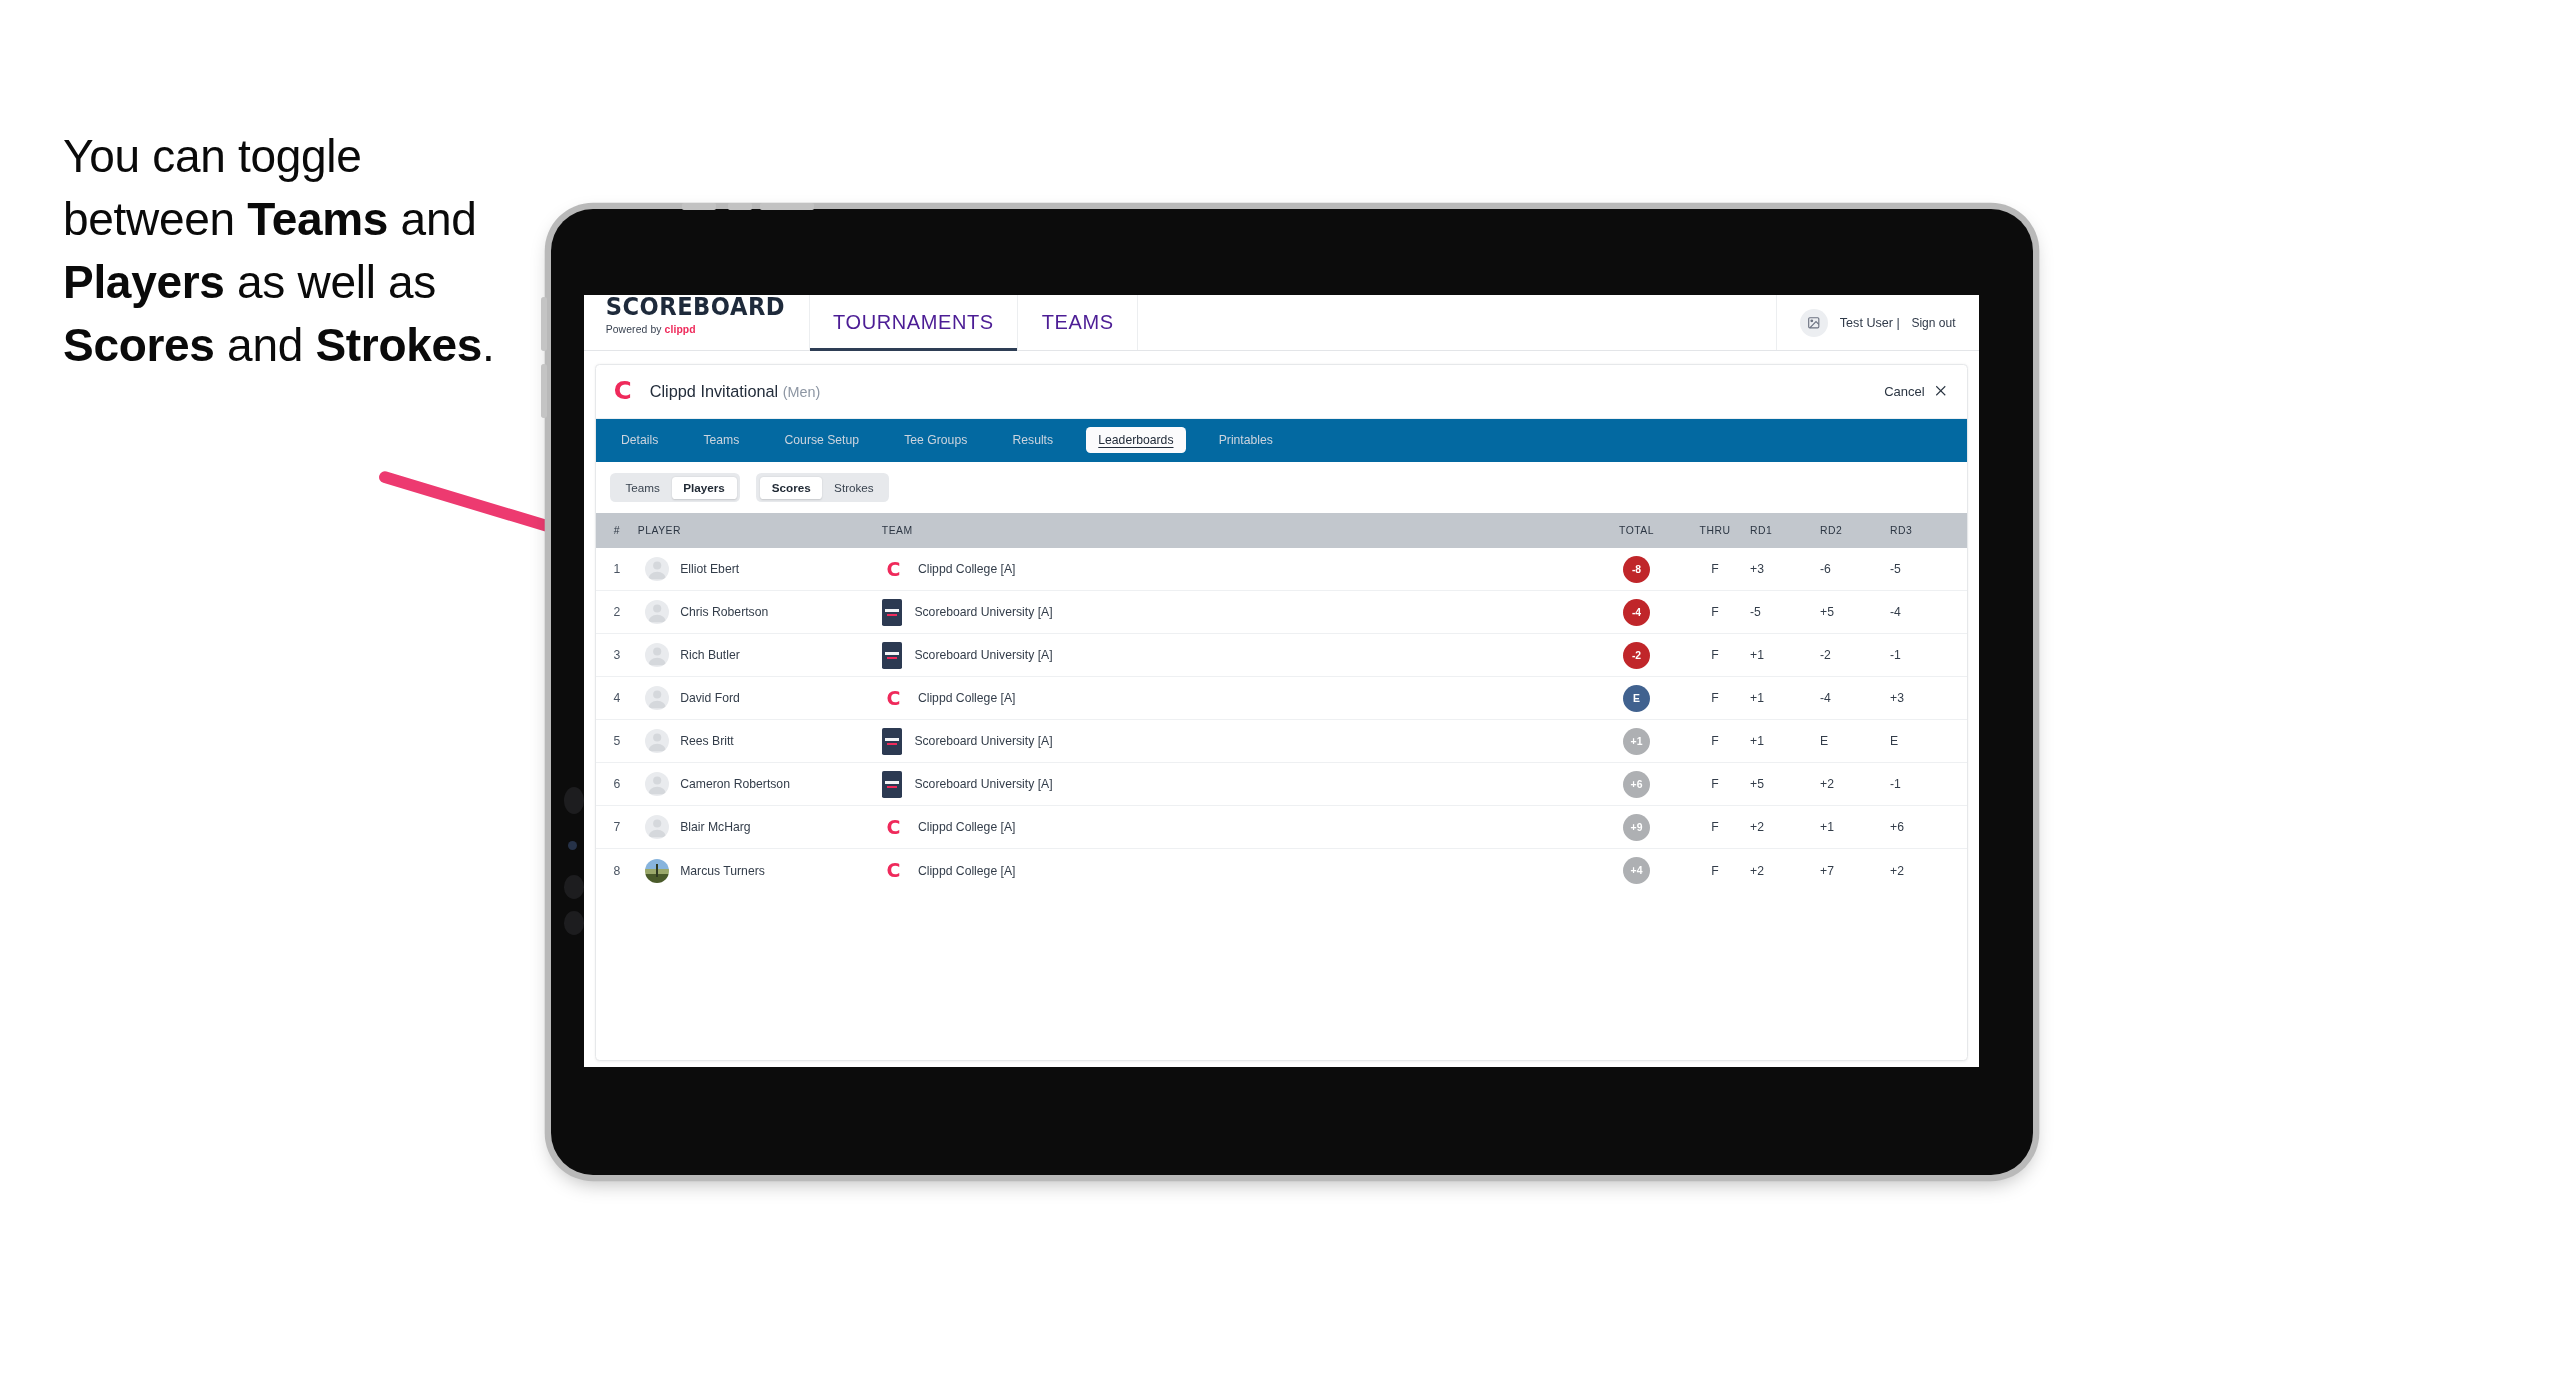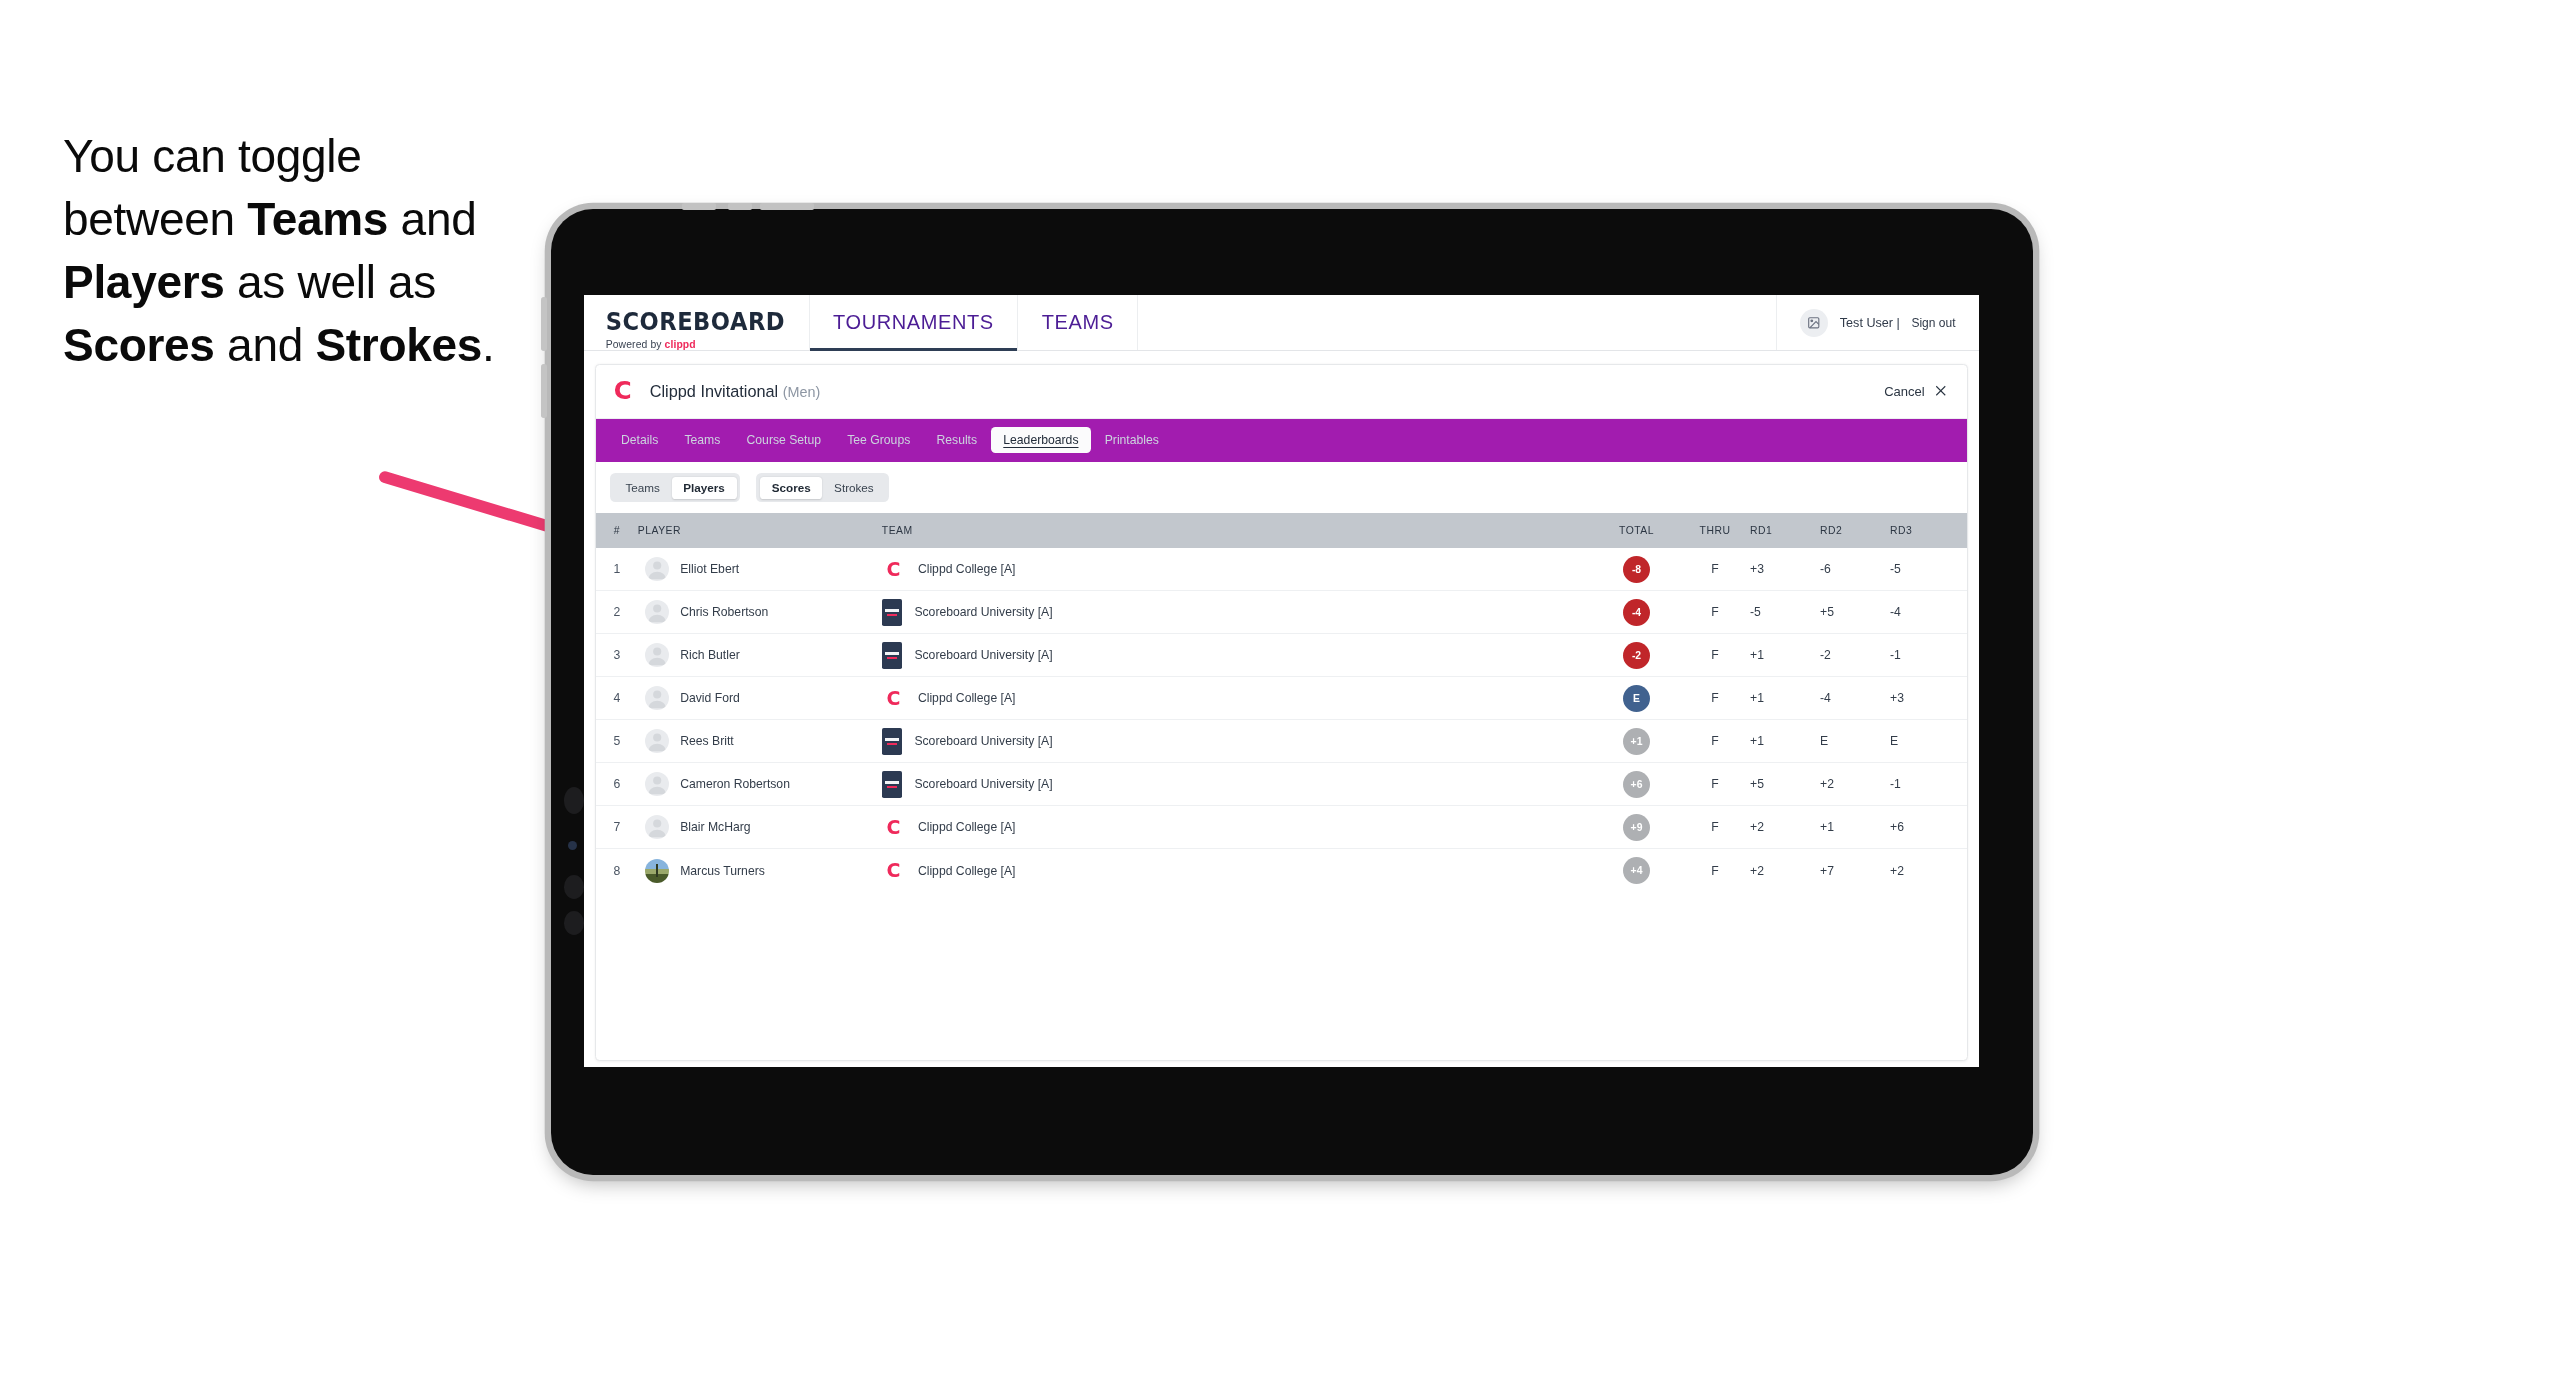--- a/index.html
+++ b/index.html
@@ -60,21 +60,21 @@
   }
 
   
   .appbar {
     display: flex; align-items: stretch;
     height: 56px; background: #fff;
     border-bottom: 0.9px solid #e3e5e8;
     position: relative;
   }
   .brand {
-    display: flex; flex-direction: column; justify-content: flex-end;
+    display: flex; flex-direction: column; justify-content: flex-start;
     padding: 0 23.5px 0 21.7px; min-width: 168px;
     border-right: 0.9px solid #eceef0;
   }
   .brand-title {
     font-family: "DejaVu Sans", sans-serif;
     font-weight: 700; font-size: 22.6px; letter-spacing: 0.5px;
     color: #1e2a3b; line-height: 1; transform: scaleY(1.12); transform-origin: left center;
   }
   .brand-sub {
     font-size: 10.4px; color: #3a4352; margin-top: 6.3px; letter-spacing: 0.1px;
@@ -122,22 +122,22 @@
   }
   .card-title { font-size: 16.3px; color: #232d3b; }
   .card-title .gender { color: #8d96a3; font-size: 14.4px; margin-left: 4.5px; }
   .card-head-right {
     margin-left: auto; display: flex; align-items: center; gap: 9px;
     font-size: 13px; color: #2b3542; cursor: pointer;
   }
 
   
   .tabstrip {
-    display: flex; align-items: center; gap: 1px;
-    height: 43px; background: #a21caf; padding: 0 12.6px;
+    display: flex; align-items: center; gap: 20px;
+    height: 43px; background: #0369a1; padding: 0 12.6px;
   }
   .tabstrip .t {
     font-size: 12.2px; color: #ccd4de; padding: 6.3px 12.6px; border-radius: 4.5px; cursor: pointer;
   }
   .tabstrip .t.active {
     background: #fbfbfc; color: #222c3a; font-weight: 400;
     text-decoration: underline; text-underline-offset: 2.7px;
   }
 
   

